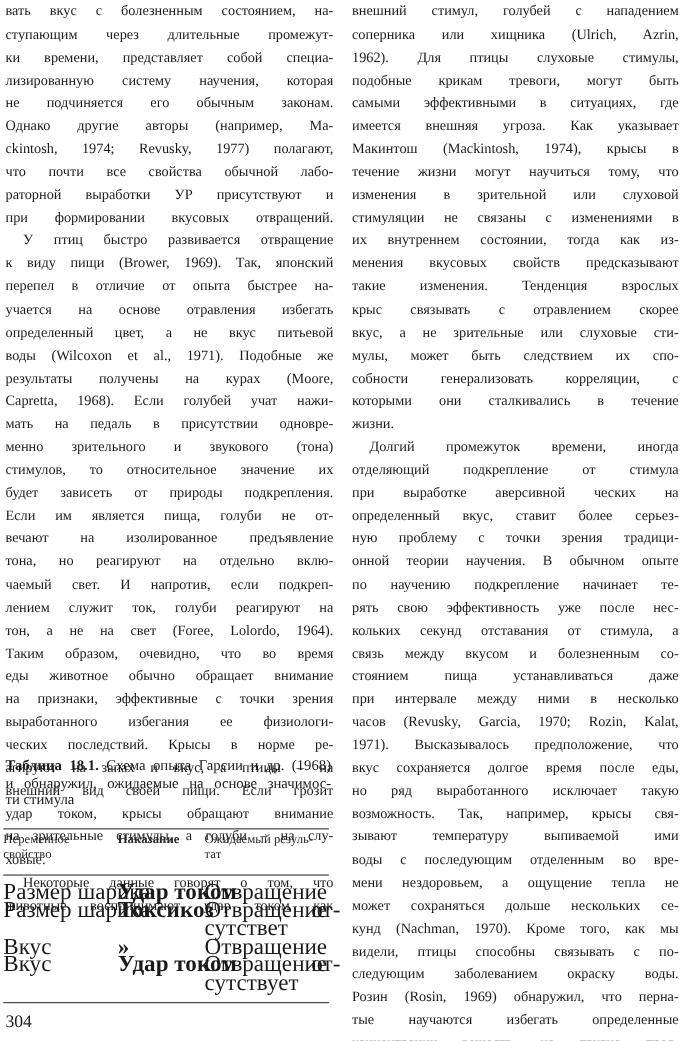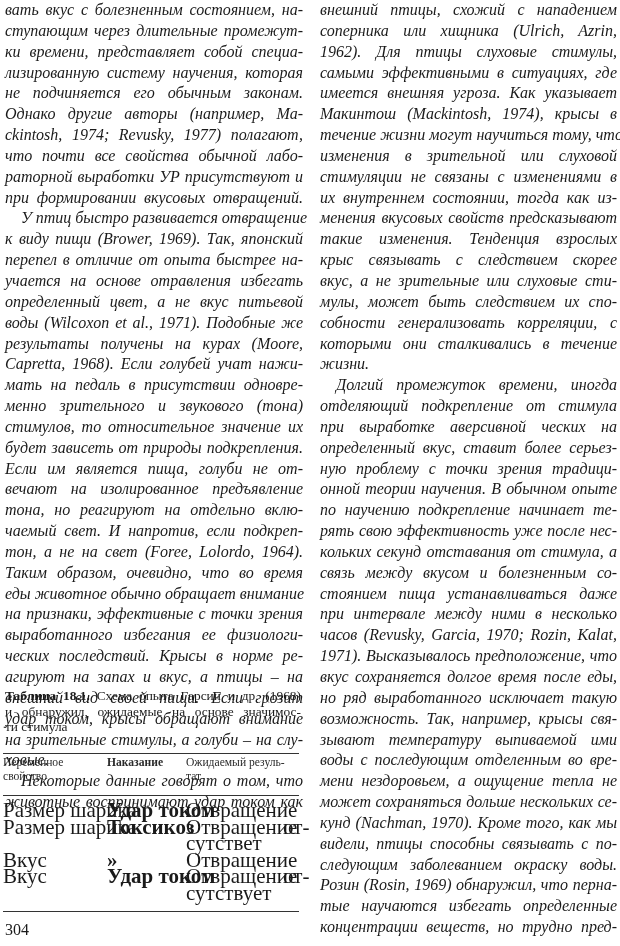--- a/index.html
+++ b/index.html
@@ -3,21 +3,21 @@
 <meta charset="utf-8">
 <style>
   html, body { margin: 0; padding: 0; background: #ffffff; }
   body {
     width: 620px; height: 946px; position: relative; overflow: hidden;
     font-family: "Liberation Serif", "DejaVu Serif", serif;
     color: #1a1a1a;
   }
   .col {
     position: absolute; top: 0;
-    font-size: 16px; line-height: 20.85px; font-style: italic;
+    font-size: 13px; line-height: 20.85px;
   }
   .col-left { left: 5px; width: 298px; }
   .col-right { left: 320px; width: 297px; }
   .line {
     display: block; white-space: nowrap;
     text-align: justify; text-align-last: justify;
     height: 20.85px; overflow: visible;
   }
   .line.last { text-align-last: left; }
   .line.indent { padding-left: 16px; }
@@ -72,20 +72,21 @@
   <span class="line">результаты получены на курах (Moore,</span>
   <span class="line">Capretta, 1968). Если голубей учат нажи-</span>
   <span class="line">мать на педаль в присутствии одновре-</span>
   <span class="line">менно зрительного и звукового (тона)</span>
   <span class="line">стимулов, то относительное значение их</span>
   <span class="line">будет зависеть от природы подкрепления.</span>
   <span class="line">Если им является пища, голуби не от-</span>
   <span class="line">вечают на изолированное предъявление</span>
   <span class="line">тона, но реагируют на отдельно вклю-</span>
   <span class="line">чаемый свет. И напротив, если подкреп-</span>
+  <span class="line">лением служит ток, голуби реагируют на</span>
   <span class="line">тон, а не на свет (Foree, Lolordo, 1964).</span>
   <span class="line">Таким образом, очевидно, что во время</span>
   <span class="line">еды животное обычно обращает внимание</span>
   <span class="line">на признаки, эффективные с точки зрения</span>
   <span class="line">выработанного избегания ее физиологи-</span>
   <span class="line">ческих последствий. Крысы в норме ре-</span>
   <span class="line">агируют на запах и вкус, а птицы – на</span>
   <span class="line">внешний вид своей пищи. Если грозит</span>
   <span class="line">удар током, крысы обращают внимание</span>
   <span class="line">на зрительные стимулы, а голуби – на слу-</span>
@@ -147,33 +148,34 @@
   <div class="trow">
     <span class="cell c3">сутствует</span>
   </div>
 </div>
 
 <div class="rule" style="top:911px;"></div>
 
 <div class="pagenum">304</div>
 
 <div class="col col-right">
-  <span class="line">внешний птицы, схожий с нападением</span>
+  <span class="line">внешний стимул, голубей с нападением</span>
   <span class="line">соперника или хищника (Ulrich, Azrin,</span>
   <span class="line">1962). Для птицы слуховые стимулы,</span>
+  <span class="line">подобные крикам тревоги, могут быть</span>
   <span class="line">самыми эффективными в ситуациях, где</span>
   <span class="line">имеется внешняя угроза. Как указывает</span>
   <span class="line">Макинтош (Mackintosh, 1974), крысы в</span>
   <span class="line">течение жизни могут научиться тому, что</span>
   <span class="line">изменения в зрительной или слуховой</span>
   <span class="line">стимуляции не связаны с изменениями в</span>
   <span class="line">их внутреннем состоянии, тогда как из-</span>
   <span class="line">менения вкусовых свойств предсказывают</span>
   <span class="line">такие изменения. Тенденция взрослых</span>
-  <span class="line">крыс связывать с следствием скорее</span>
+  <span class="line">крыс связывать с отравлением скорее</span>
   <span class="line">вкус, а не зрительные или слуховые сти-</span>
   <span class="line">мулы, может быть следствием их спо-</span>
   <span class="line">собности генерализовать корреляции, с</span>
   <span class="line">которыми они сталкивались в течение</span>
   <span class="line last">жизни.</span>
   <span class="line indent">Долгий промежуток времени, иногда</span>
   <span class="line">отделяющий подкрепление от стимула</span>
   <span class="line">при выработке аверсивной ческих на</span>
   <span class="line">определенный вкус, ставит более серьез-</span>
   <span class="line">ную проблему с точки зрения традици-</span>

